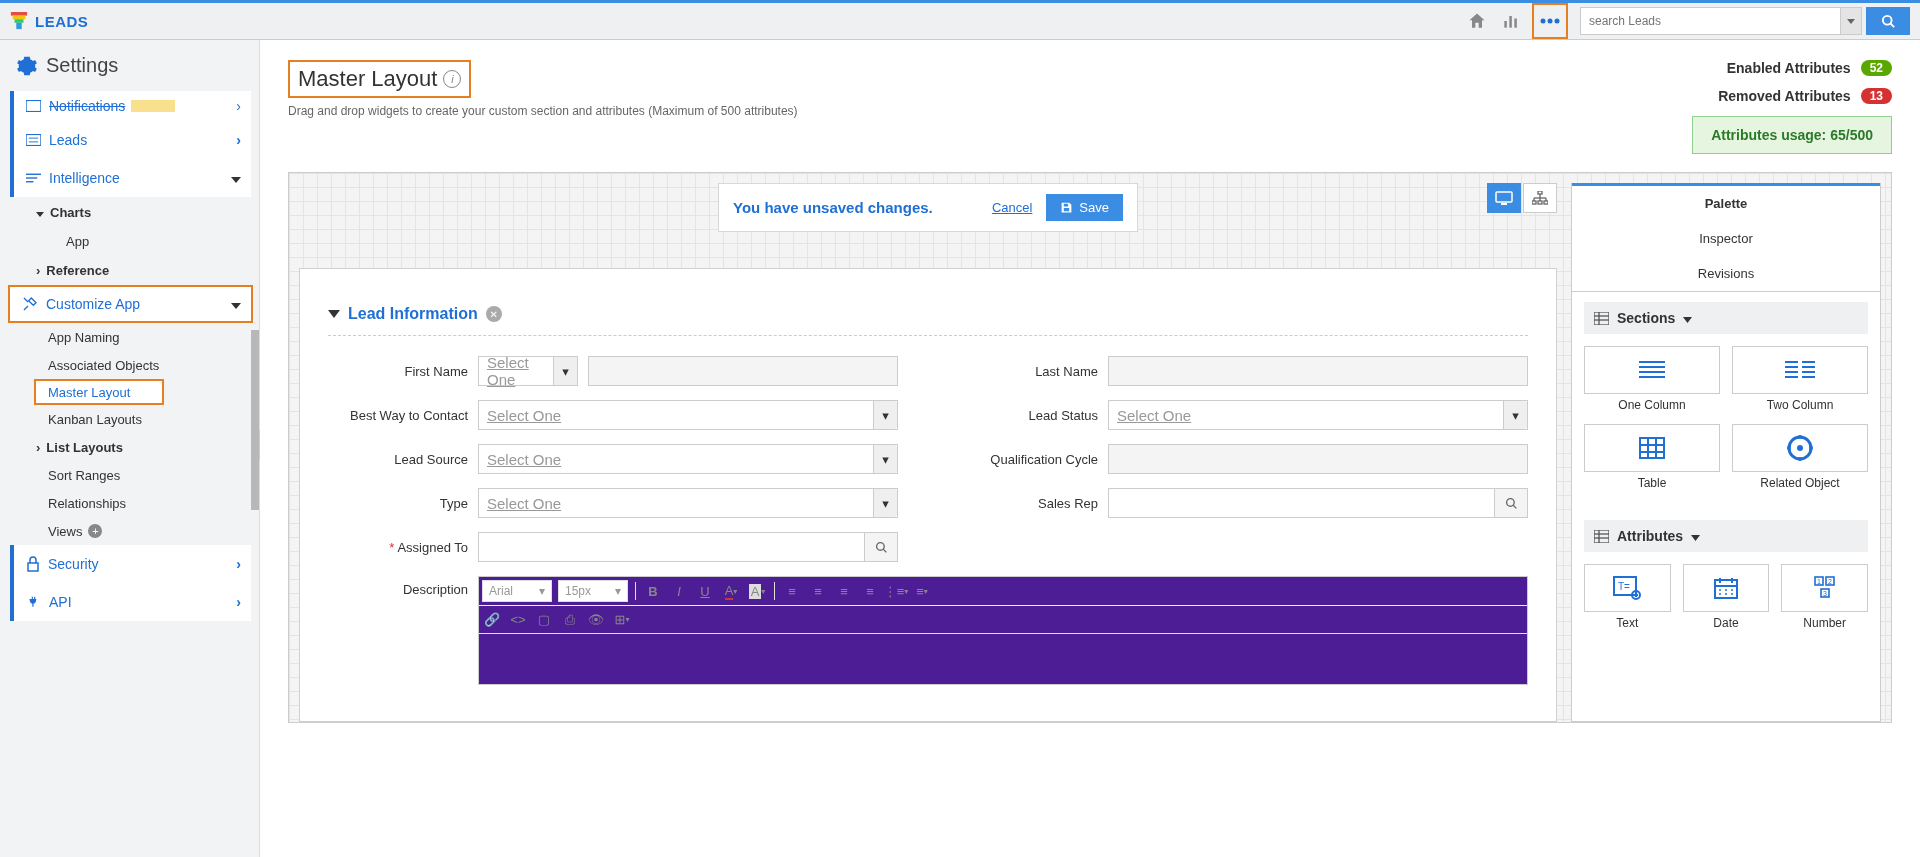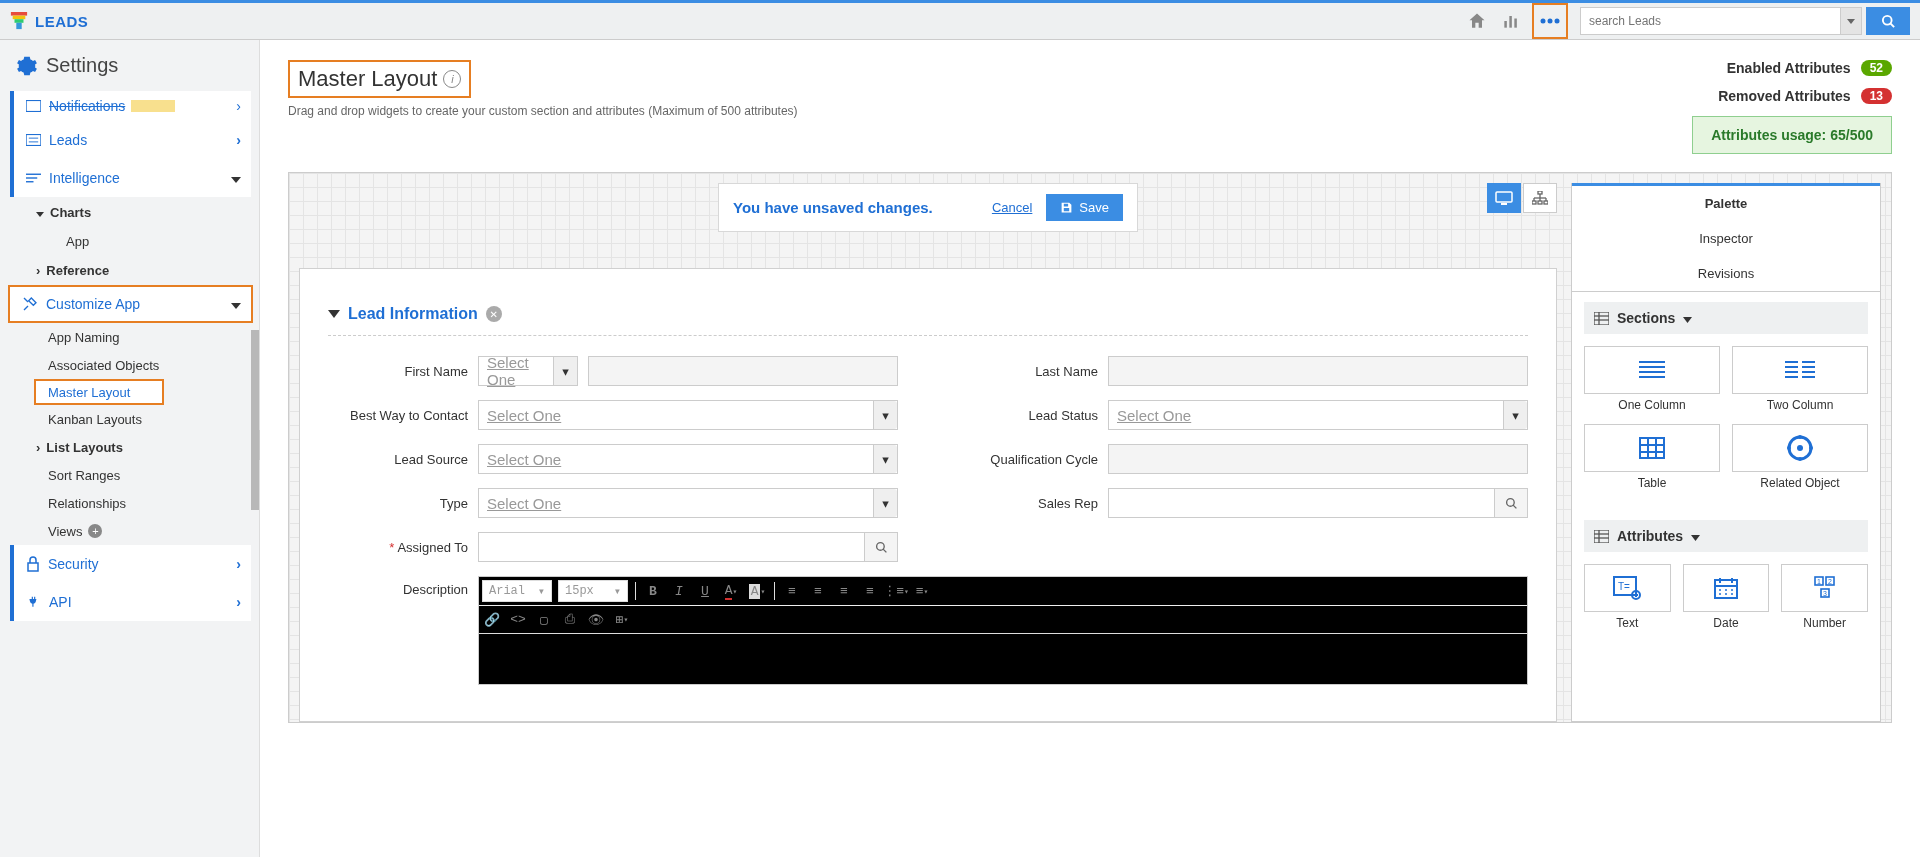--- a/index.html
+++ b/index.html
@@ -78,21 +78,21 @@
 .form-select-caret { width:24px; height:100%; border-left:1px solid #ccc; background:#efefef; display:flex; align-items:center; justify-content:center; }
 .form-select-caret.r { border-radius: 0 3px 3px 0; }
 .form-lookup { display:flex; flex:1; height:30px; }
 .form-lookup input { flex:1; border:1px solid #ccc; border-right:none; background:#fff; }
 .form-lookup-btn { width:34px; border:1px solid #ccc; background:#f4f4f4; display:flex; align-items:center; justify-content:center; }
 .double-input { display:flex; flex:1; gap:10px; }
 .double-input .form-select { flex:0 0 100px; }
 .double-input .form-input { flex:1; }
 
 .desc-row { display:flex; align-items:flex-start; gap:10px; grid-column: 1 / -1; }
-.rte-wrap { flex:1; border:1px solid #ccc; background:#000000;font-family:Liberation Mono, monospace; }
+.rte-wrap { flex:1; border:1px solid #ccc; background:#4c1d95; }
 .rte-toolbar { display:flex; flex-wrap:wrap; border-bottom:1px solid #ddd; }
 .rte-toolbar-row { display:flex; align-items:center; height:28px; width:100%; }
 .rte-dd { border:1px solid #ddd; height:22px; margin:0 3px; display:flex; align-items:center; padding:0 6px; font-size:12px; color:#999; background:#fff; min-width:70px; }
 .rte-dd .dcaret { margin-left:auto; }
 .rte-btn { width:26px; height:22px; display:flex; align-items:center; justify-content:center; color:#888; font-size:13px; }
 .rte-sep { width:1px; height:18px; background:#ddd; margin:0 4px; }
 .rte-area { height:50px; }
 
 .palette { width:310px; background:#fff; border:1px solid #ccc; display:flex; flex-direction:column; }
 .palette-tabs { display:flex; border-bottom:1px solid #ccc;flex-direction:column; }

